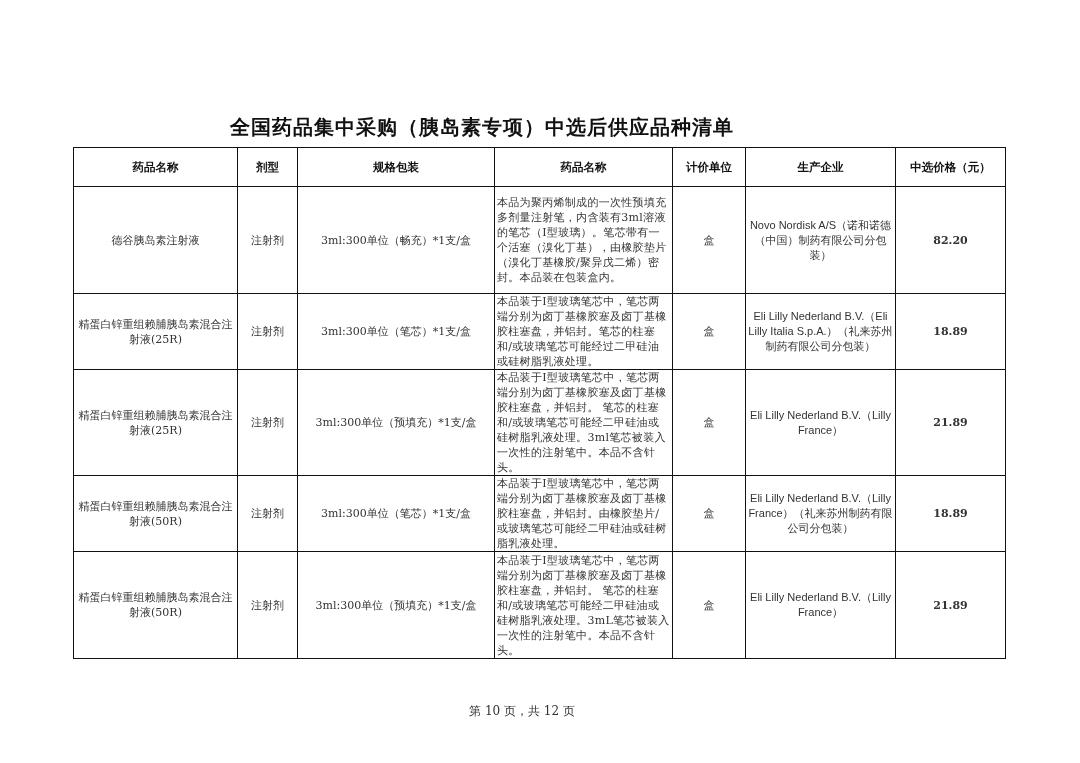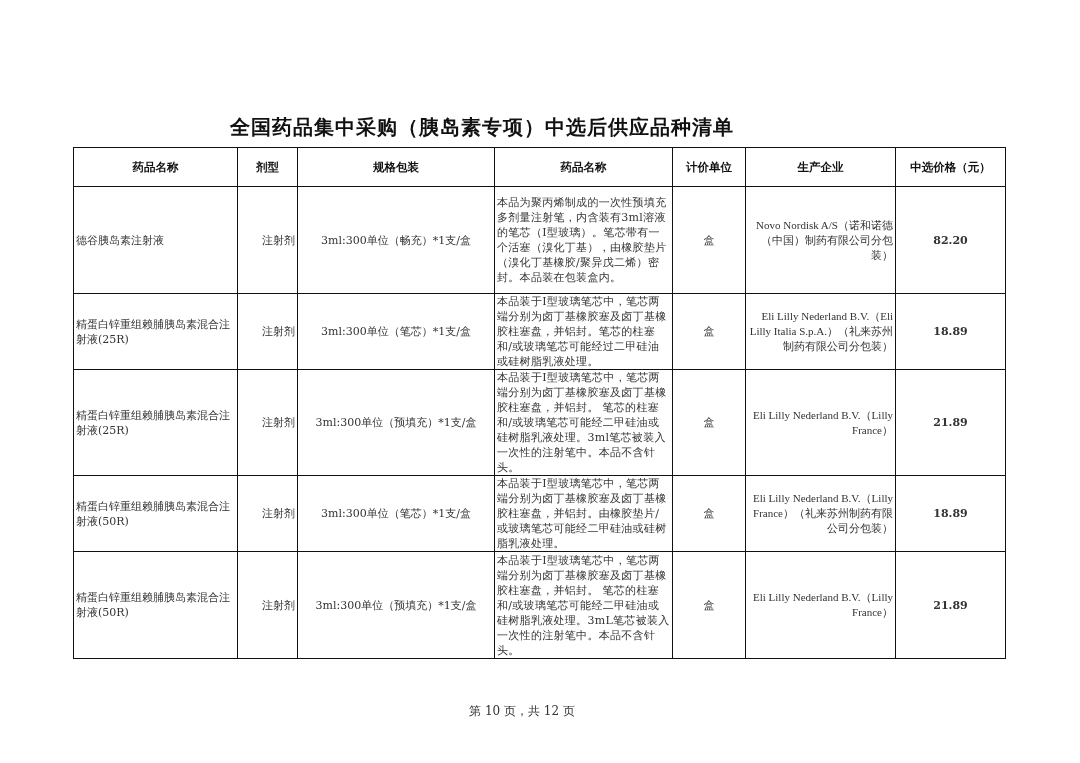--- a/index.html
+++ b/index.html
@@ -21,26 +21,26 @@
       border: 1.5px solid #111;
       padding: 0 2px;
       font-size: 11px; line-height: 15px;
       vertical-align: middle; color: #333;
       overflow: hidden;
     }
     table.list th {
       height: 38px; font-weight: bold; text-align: center; color: #111;
       font-family: "DejaVu Sans", "Liberation Sans", sans-serif; font-size: 11.5px;
     }
-    td.c-name { text-align: left; }
-    td.c-form { text-align: right; }
+    td.c-name { text-align: center; }
+    td.c-form { text-align: center; }
     td.c-spec { text-align: center; }
     td.c-pack { text-align: left; font-size: 10.5px; line-height: 15px; letter-spacing: 0.3px; margin-left: 21px; }
     td.c-unit { text-align: center; }
-    td.c-mfr { text-align: right; font-family: Liberation Serif, serif; font-size: 10.5px; }
+    td.c-mfr { text-align: center; font-family: Liberation Sans, sans-serif; font-size: 10.5px; }
     td.c-price { text-align: center; font-weight: bold; }
     .footer {
       position: absolute; left: 0; width: 1044px; top: 703px;
       text-align: center; font-size: 12px; color: #333;
     }
   </style>
 </head>
 <body>
 
 <div class="title">全国药品集中采购（胰岛素专项）中选后供应品种清单</div>

